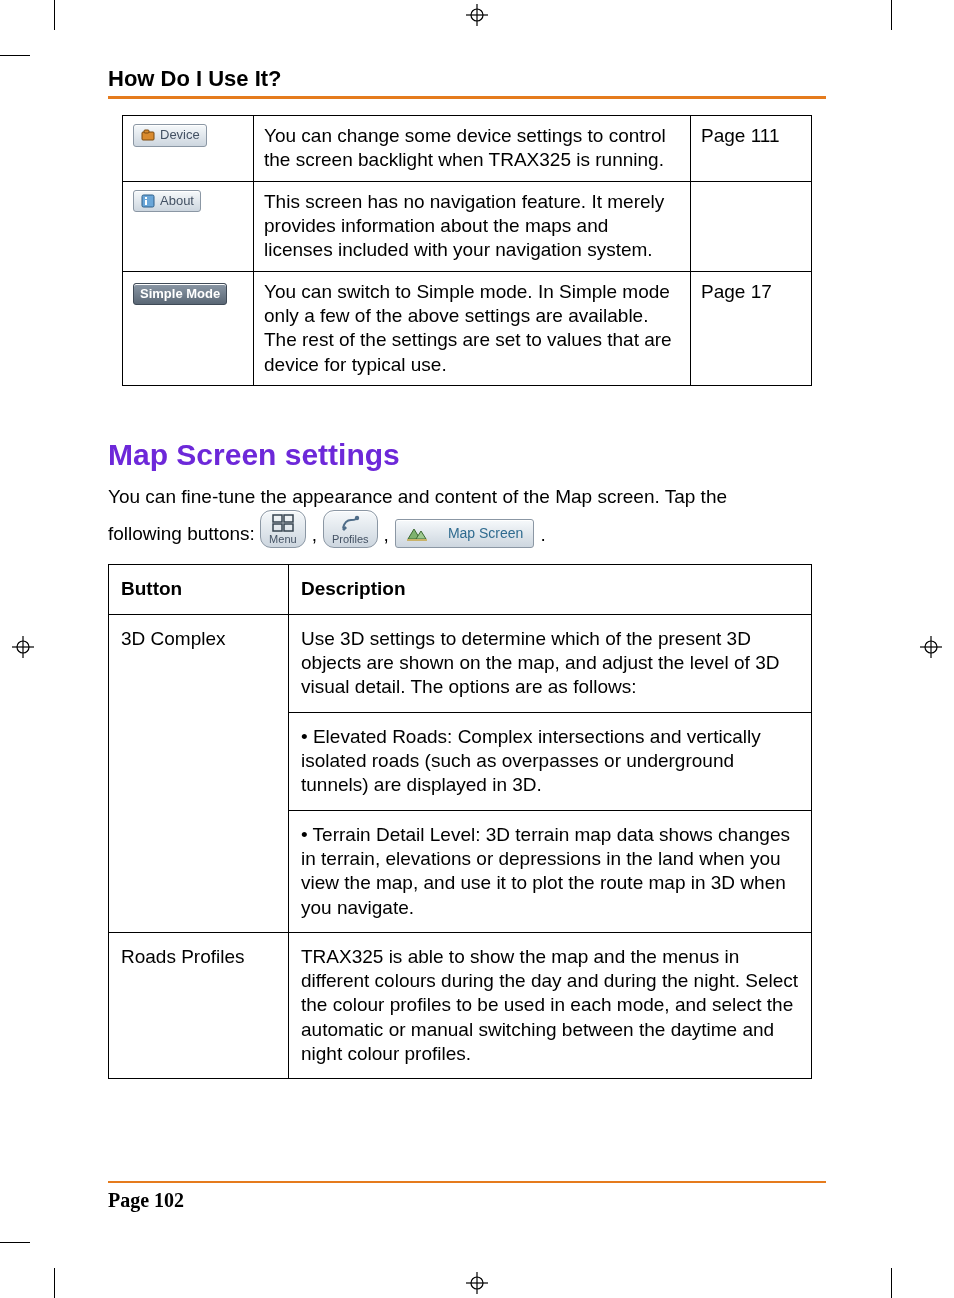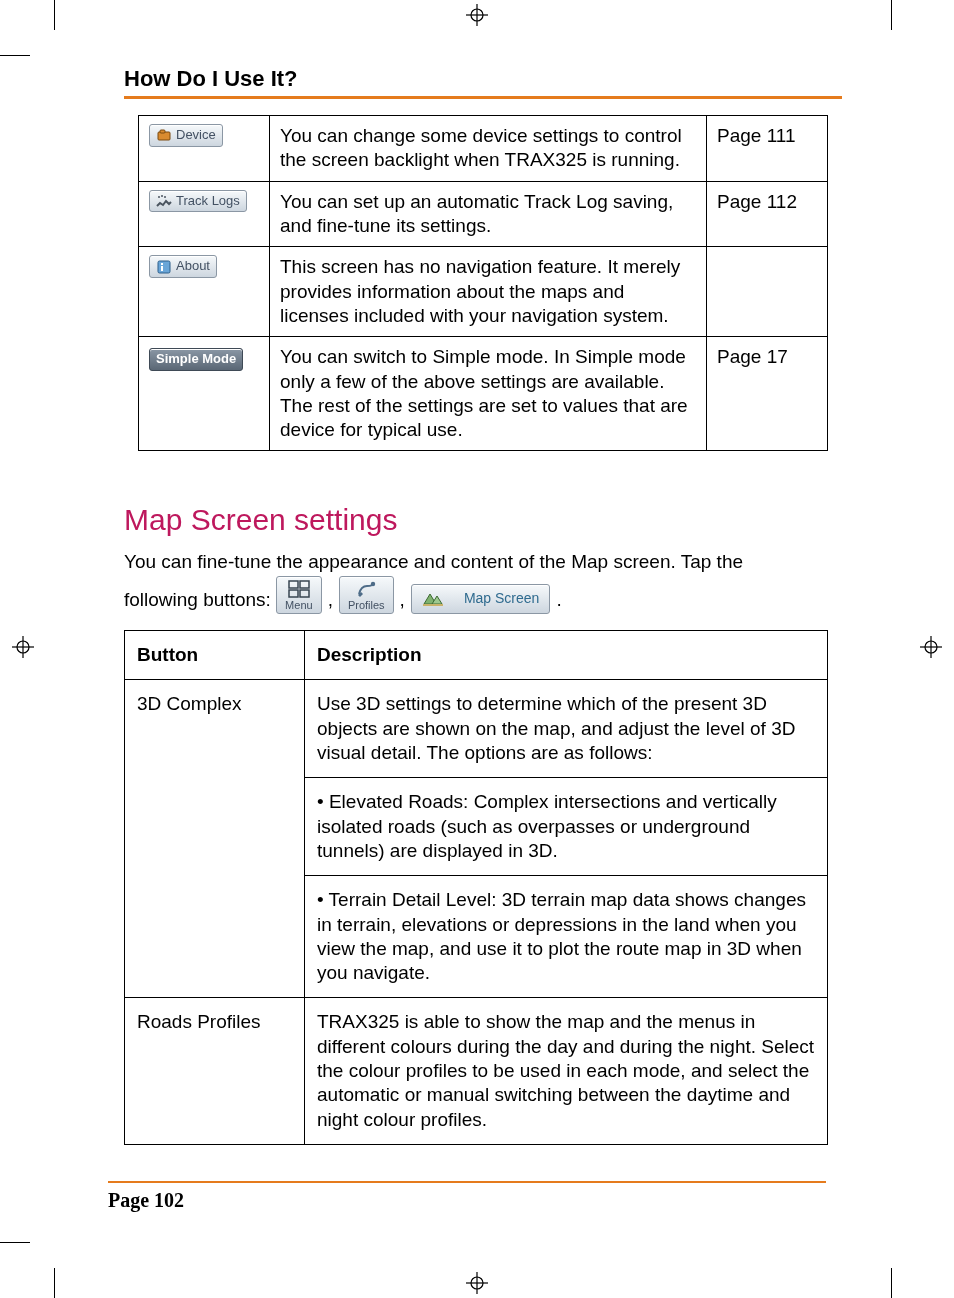--- a/index.html
+++ b/index.html
@@ -29,21 +29,21 @@
     display: flex; align-items: center; justify-content: center;
   }
   .reg-mark svg { width: 22px; height: 22px; }
   .reg-top   { left: 466px; top: 4px; }
   .reg-bot   { left: 466px; bottom: 4px; }
   .reg-left  { left: 12px; top: 636px; }
   .reg-right { right: 12px; top: 636px; }
 
   .content {
     position: absolute;
-    left: 124px;
+    left: 108px;
     top: 66px;
     width: 718px;
   }
 
   .header-title {
     font-family: "Arial Narrow", Arial, sans-serif;
     font-weight: bold;
     font-size: 22px;
     padding-bottom: 4px;
   }
@@ -86,22 +86,22 @@
   .ui-btn .mini-icon { width: 16px; height: 16px; display:inline-block; }
   .ui-btn .lbl { font-weight: normal; }
 
   .ui-btn.dark {
     background: linear-gradient(#8a97a5, #5a6775);
     color: #fff;
     border-color: #3f4a56;
   }
 
   .section-title {
-    color: #be185d;
-    font-weight: normal;
+    color: #6d28d9;
+    font-weight: bold;
     font-size: 30px;
     margin-top: 52px;
     margin-bottom: 12px;
   }
 
   .body-text {
     font-size: 19px;
     line-height: 1.4;
   }
 
@@ -110,21 +110,21 @@
     align-items: flex-end;
     gap: 6px;
     vertical-align: bottom;
   }
   .stack-btn {
     display: inline-flex;
     flex-direction: column;
     align-items: center;
     background: linear-gradient(#f6f9fb, #cdd6df);
     border: 1px solid #8b97a4;
-    border-radius: 3px;
+    border-radius: 11px;
     padding: 3px 8px 2px;
     font-size: 11px;
     color: #435163;
     box-shadow: inset 0 1px 0 #fff;
     line-height: 1;
   }
   .stack-btn .top-icon { width: 22px; height: 18px; display:block; margin-bottom:2px; }
   .wide-btn {
     display: inline-flex;
     align-items: center;
@@ -233,37 +233,20 @@
           </span>
         </td>
         <td>You can change some device settings to control the screen backlight when TRAX325 is running.</td>
         <td class="col-page">Page 111</td>
       </tr>
       <tr>
         <td class="col-icon">
           <span class="ui-btn">
             <span class="mini-icon">
               <svg viewBox="0 0 16 16">
-                    <path d="M1 13 L4 10 L7 12 L10 8 L13 11 L15 9" fill="none" stroke="#4b5560" stroke-width="2"></path>
-                    <circle cx="3" cy="4" r="1" fill="#4b5560"></circle>
-                    <circle cx="6" cy="3" r="1" fill="#4b5560"></circle>
-                    <circle cx="9" cy="4" r="1" fill="#4b5560"></circle>
-                  </svg>
-            </span>
-            <span class="lbl">Track Logs</span>
-          </span>
-        </td>
-        <td>You can set up an automatic Track Log saving, and fine-tune its settings.</td>
-        <td class="col-page">Page 112</td>
-      </tr>
-      <tr>
-        <td class="col-icon">
-          <span class="ui-btn">
-            <span class="mini-icon">
-              <svg viewBox="0 0 16 16">
                     <rect x="2" y="2" width="12" height="12" rx="1.5" fill="#6aa6d8" stroke="#2d5f8a"></rect>
                     <rect x="5" y="4" width="2" height="2" fill="#fff"></rect>
                     <rect x="5" y="7" width="2" height="5" fill="#fff"></rect>
                   </svg>
             </span>
             <span class="lbl">About</span>
           </span>
         </td>
         <td>This screen has no navigation feature. It merely provides information about the maps and licenses included with your navigation system.</td>
         <td class="col-page"></td>

